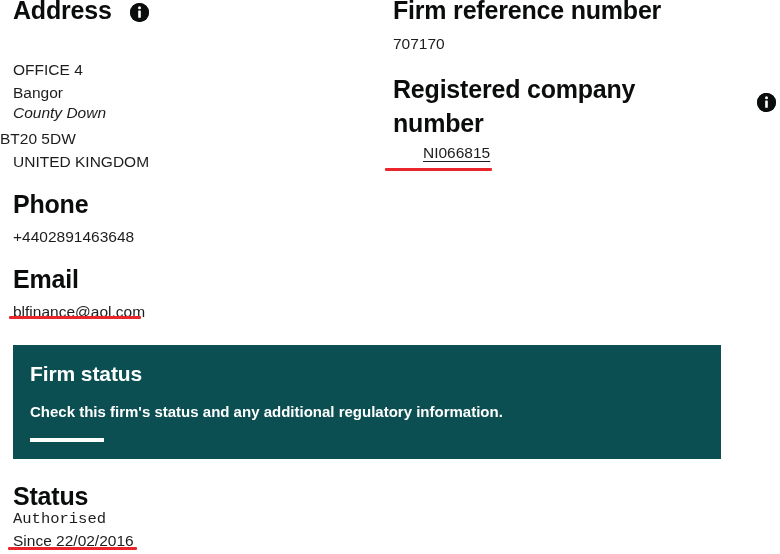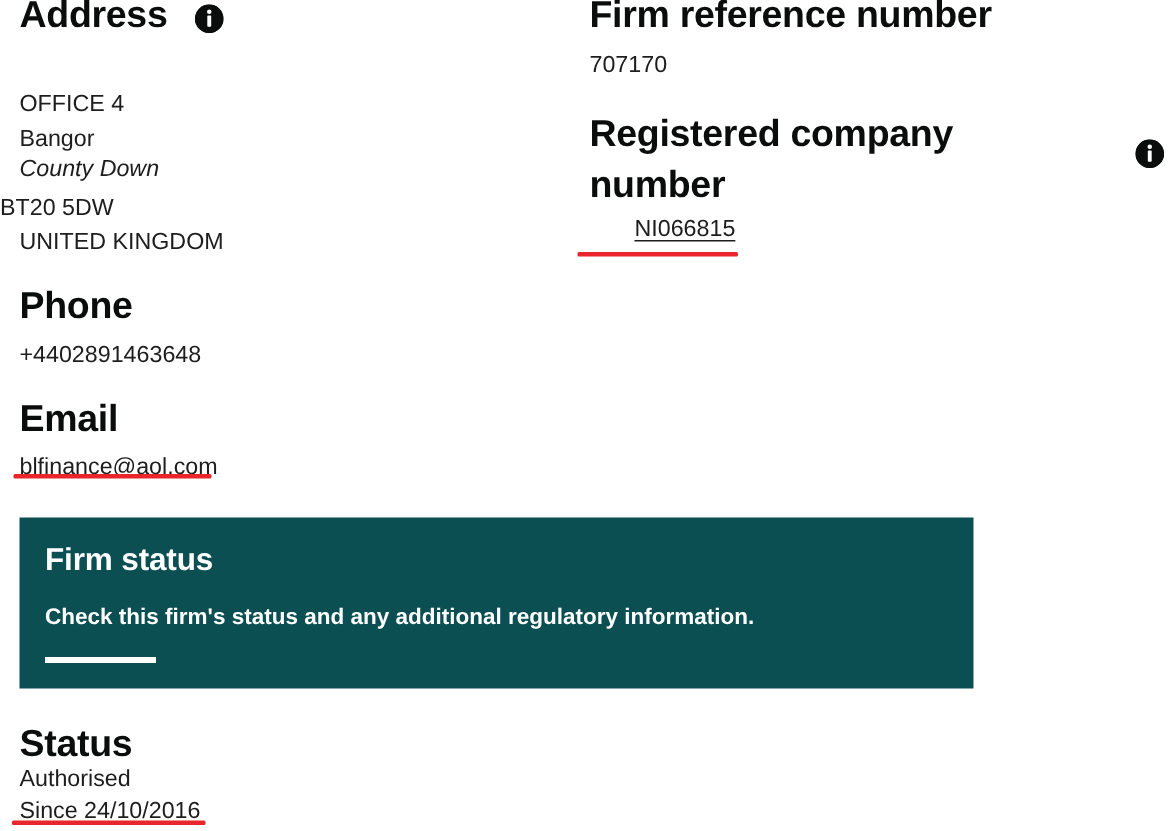--- a/index.html
+++ b/index.html
@@ -103,21 +103,21 @@
   }
   #annot-email { left: 9px;   top: 316px; width: 132px; }
   #annot-rcn   { left: 385px; top: 168px; width: 107px; }
   #annot-since { left: 8px;   top: 547px; width: 129px; }
 
   
   #firm-status-banner {
     position: absolute;
     left: 13px;
     top: 345px;
-    width: 636px;
+    width: 708px;
     height: 114px;
     background: #0b4f52;
     cursor: pointer;
   }
   #firm-status-title {
     position: absolute;
     left: 17px;
     top: 16px;
     font-size: 21px;
     line-height: 25px;
@@ -154,21 +154,21 @@
     cursor: pointer;
   }
   #firm-status-toggle svg {
     display: block;
     width: 56px;
     height: 46px;
   }
 
   
   #status-heading      { left: 13px; top: 472px; margin-top: 10px; }
-  #status-value        { left: 13px; top: 509px; }
+  #status-value        { left: 13px; top: 509px; font-family: Liberation Mono, monospace; }
   #status-since        { left: 13px; top: 530px; }
 </style>
 </head>
 <body>
 
 <div class="page">
 
   <div class="heading" id="address-heading">Address</div>
 
   <span class="info-icon" id="address-info-icon">
@@ -211,19 +211,19 @@
     <div id="firm-status-divider"></div>
     <div id="firm-status-toggle">
       <svg viewBox="0 0 56 46" aria-hidden="true">
         <path d="M15 28 L28 16 L41 28" fill="none" stroke="#ffffff" stroke-width="3.4" stroke-linecap="square" stroke-linejoin="miter"></path>
       </svg>
     </div>
   </div>
 
   <div class="heading" id="status-heading">Status</div>
   <div class="body-line" id="status-value">Authorised</div>
-  <div class="link-line" id="status-since">Since 24/10/2016</div>
+  <div class="link-line" id="status-since">Since 22/02/2016</div>
 
   <div class="annotation" id="annot-email"></div>
   <div class="annotation" id="annot-rcn"></div>
   <div class="annotation" id="annot-since"></div>
 
 </div>
 
 </body></html>

